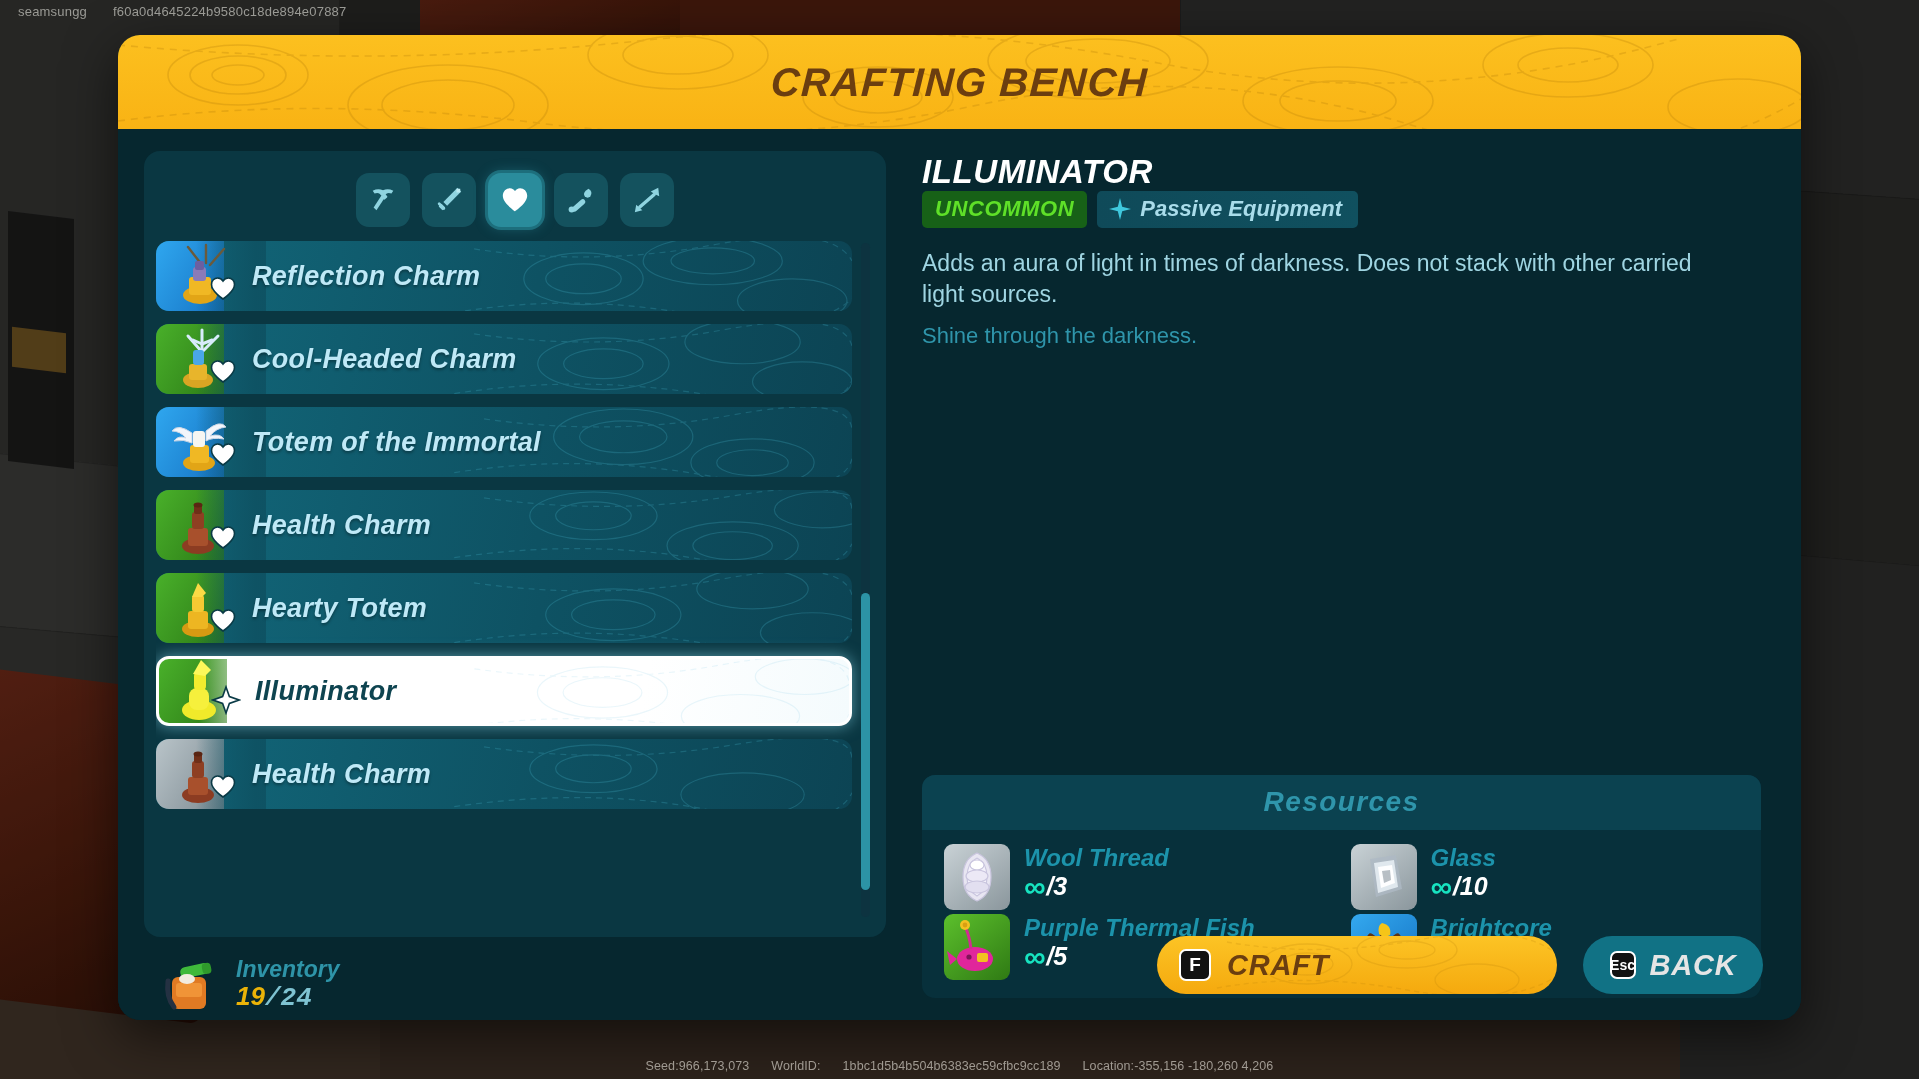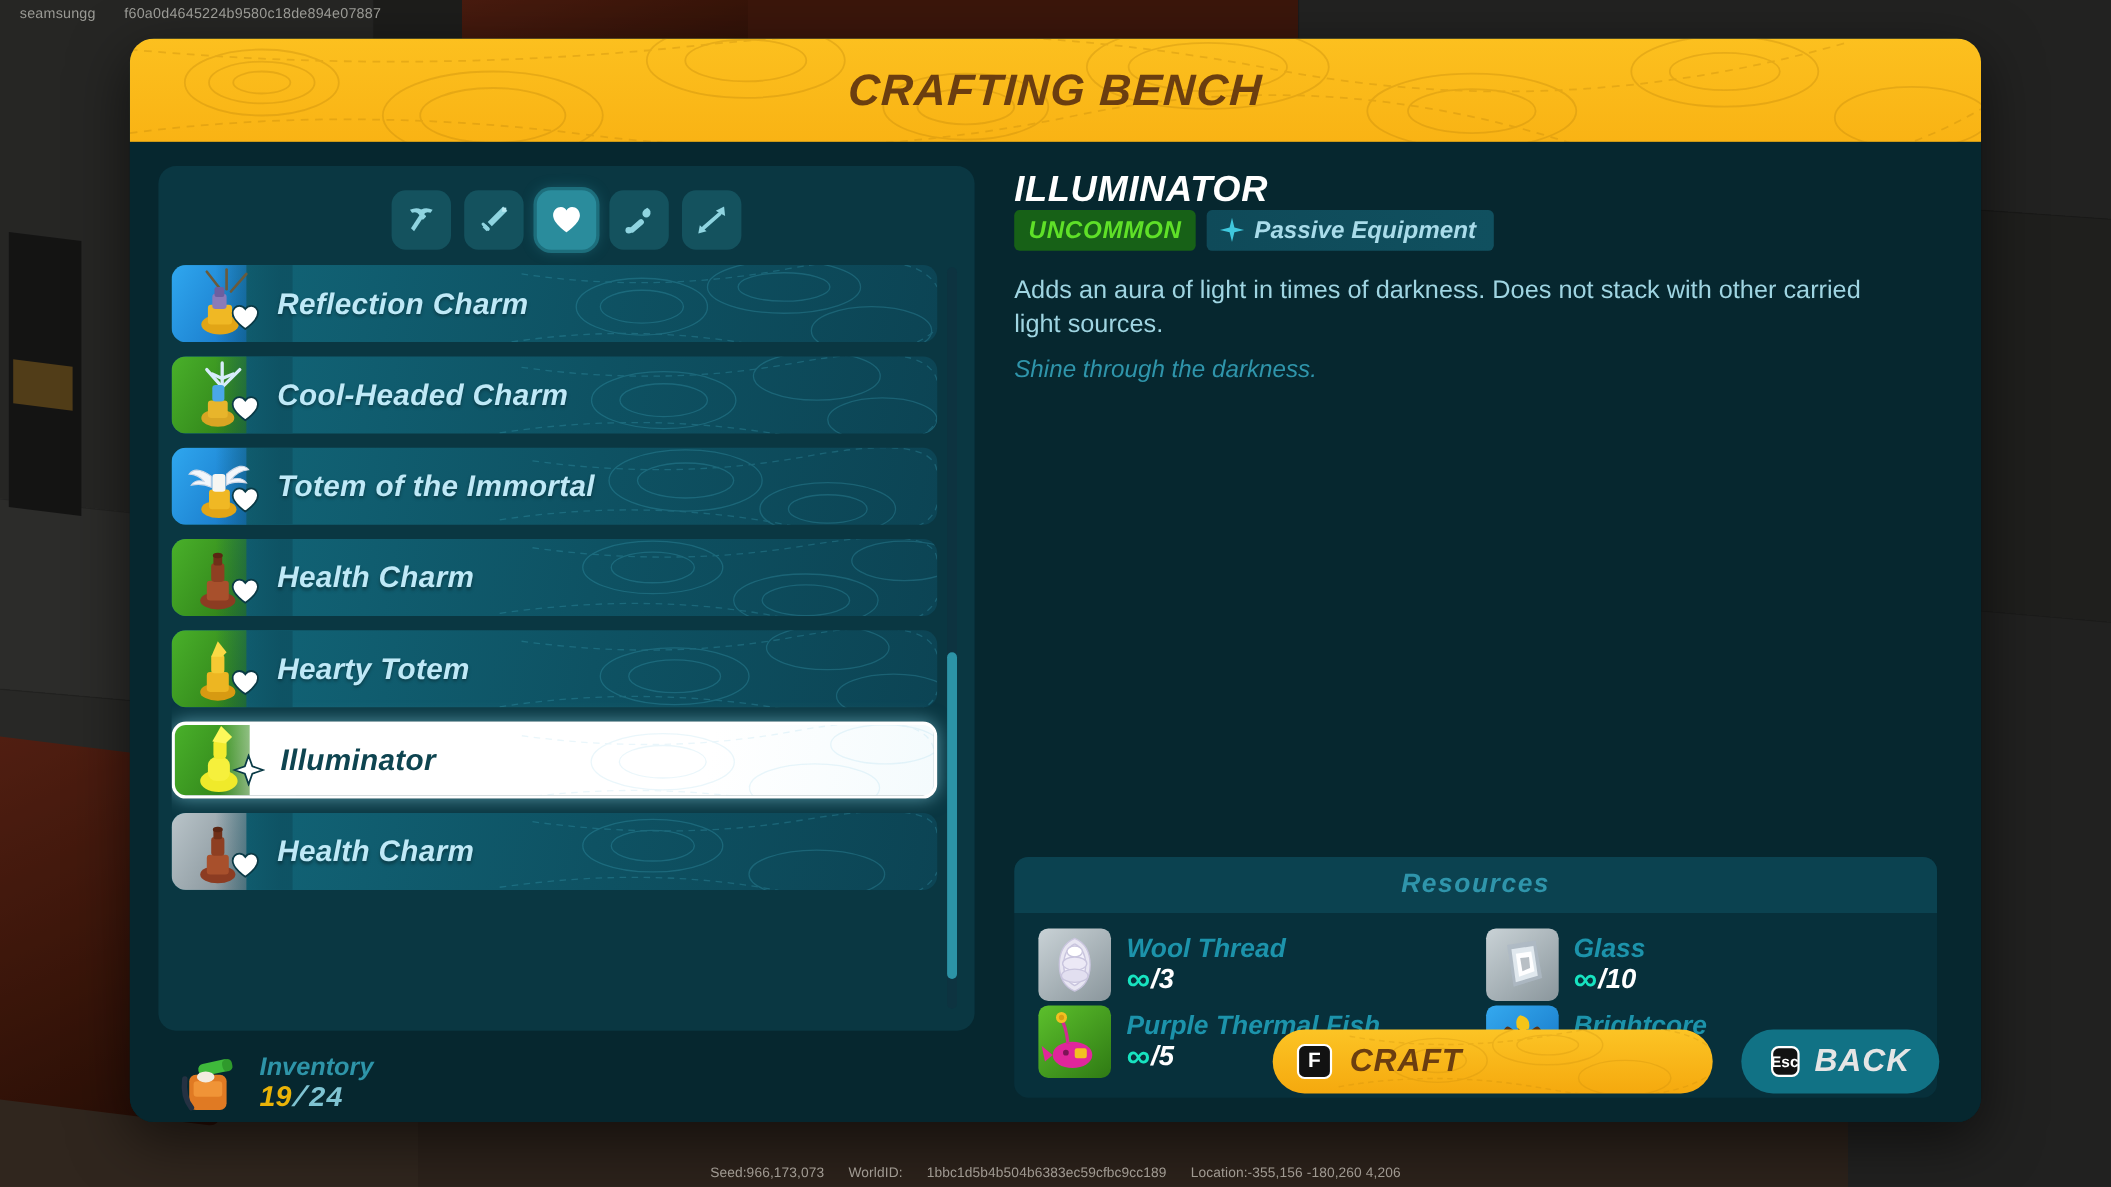--- a/index.html
+++ b/index.html
@@ -206,40 +206,40 @@
     border-radius:5px; padding:5px 16px 6px 12px;
     display:flex; align-items:center; gap:9px;
     font-size:22px; font-weight:bold; font-style:italic; color:#a9dcea;
   }
   #type-tag svg { width:22px; height:22px; }
   #detail-desc {
     margin-top:20px; font-size:23px; line-height:1.36;
     color:#9fd5e2; max-width:800px;
   }
   #detail-flavor {
-    margin-top:12px; font-size:22px; font-style:italic; color:#2f95ab;
+    margin-top:12px; font-size:22px; color:#2f95ab;
   }
 
   
   #resources {
     position:absolute; left:36px; right:14px; bottom:22px;
     background:#07303b; border-radius:13px; overflow:hidden;
     padding-bottom:18px;
   }
   #res-header {
     background:#0b4250; text-align:center;
     padding:11px 0 12px 0;
-    font-size:24px; font-weight:bold; font-style:italic;
+    font-size:28px; font-weight:bold; font-style:italic;
     color:#2f95ab; letter-spacing:1.4px;
   }
   #res-grid {
     display:grid; grid-template-columns:1fr 1fr;
     gap:4px 18px; padding:14px 22px 0 22px;
   }
-  .res-item { display:flex; align-items:center; gap:14px; }
+  .res-item { display:flex; gap:14px; }
   .res-icon {
     width:66px; height:66px; border-radius:9px;
     display:flex; align-items:center; justify-content:center;
     flex-shrink:0;
   }
   .res-icon svg { width:64px; height:64px; overflow:visible; }
   .ri-grey   { background:linear-gradient(140deg,#c9d2d6 0%, #8a969c 100%); }
   .ri-green  { background:linear-gradient(140deg,#5cc02c 0%, #2f7a14 100%); }
   .ri-blue   { background:linear-gradient(140deg,#34a9ef 0%, #1371c2 100%); }
   .res-text { display:flex; flex-direction:column; line-height:1.16; }

